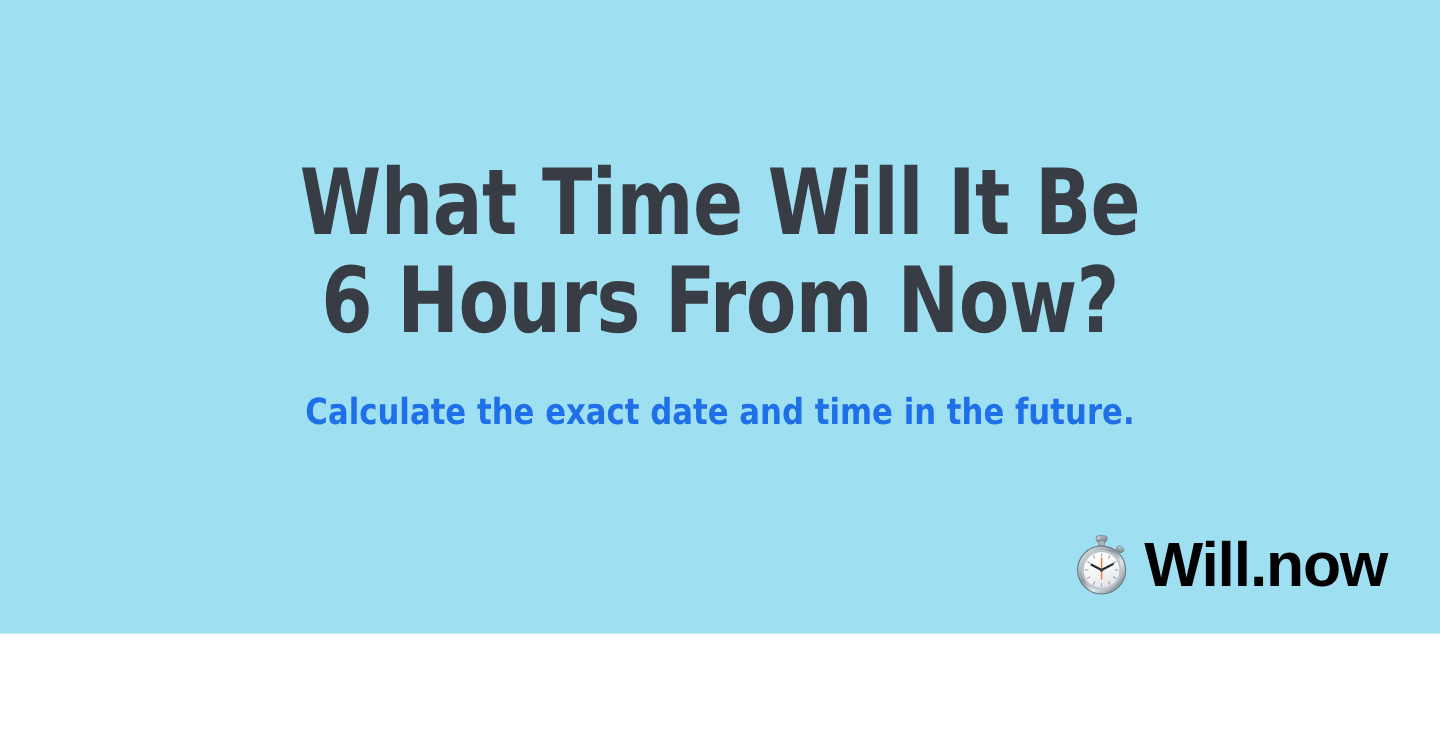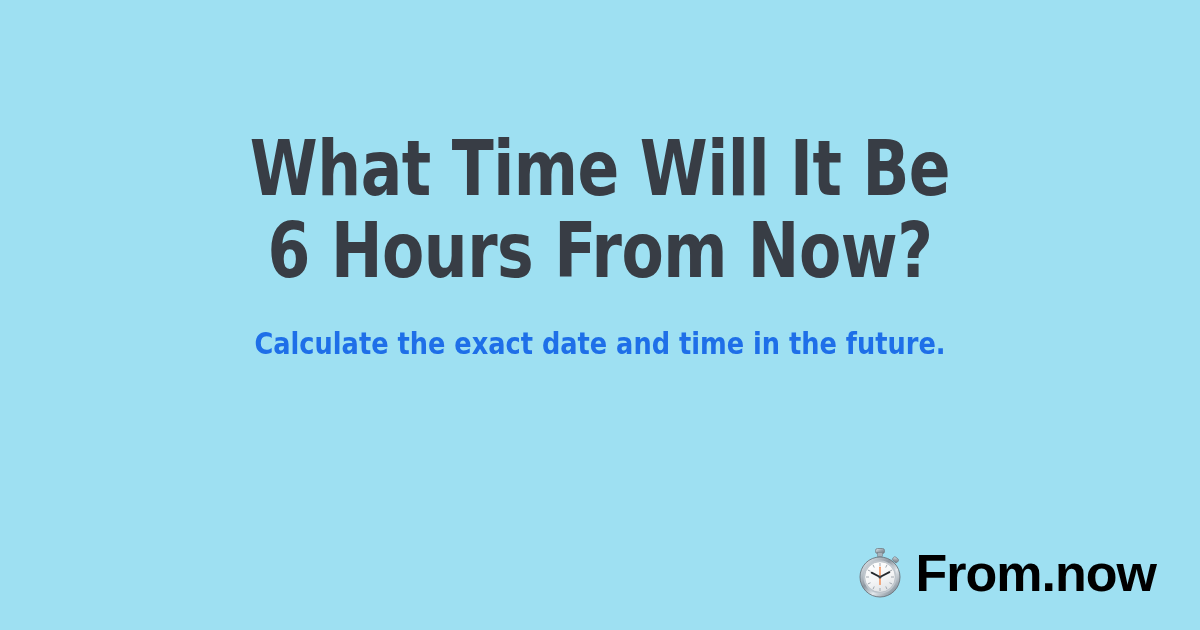--- a/index.html
+++ b/index.html
@@ -9,21 +9,21 @@
   body {
     width: 1200px;
     height: 630px;
     overflow: hidden;
     font-family: "Liberation Sans", sans-serif;
   }
 
   #og-card {
     position: relative;
     width: 1200px;
-    height: 630px;
+    height: 528px;
     background: #9EE0F2;
     box-sizing: border-box;
     overflow: hidden;
   }
 
   
   .headline-block {
     position: absolute;
     left: 0;
     right: 0;
@@ -153,16 +153,16 @@
         <line x1="12.2" y1="23.2" x2="14.2" y2="24.1"></line>
         <line x1="17.2" y1="18.2" x2="18.1" y2="20.2"></line>
       </g>
 
       <line x1="24" y1="30" x2="15.6" y2="25.6" stroke="#23282D" stroke-width="1.8" stroke-linecap="round"></line>
       <line x1="24" y1="30" x2="33.4" y2="25.1" stroke="#23282D" stroke-width="1.8" stroke-linecap="round"></line>
       <line x1="24" y1="20.2" x2="24" y2="37.4" stroke="#F07C3A" stroke-width="1.25" stroke-linecap="round"></line>
       <circle cx="24" cy="30" r="1.5" fill="#3A4047"></circle>
     </svg>
 
-    <span class="brand-name">From.now</span>
+    <span class="brand-name">Will.now</span>
   </div>
 
 </div>
 
 </body></html>

